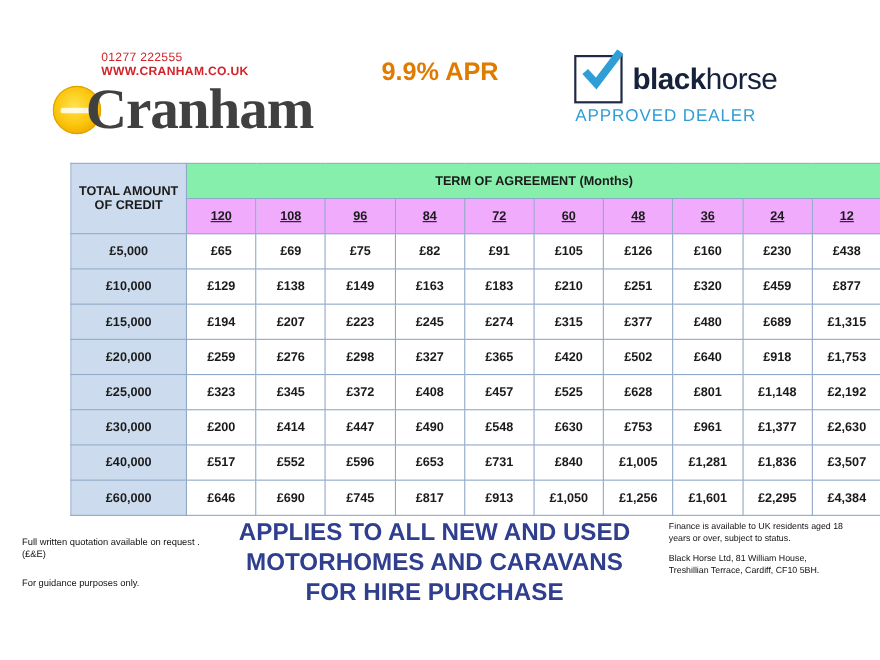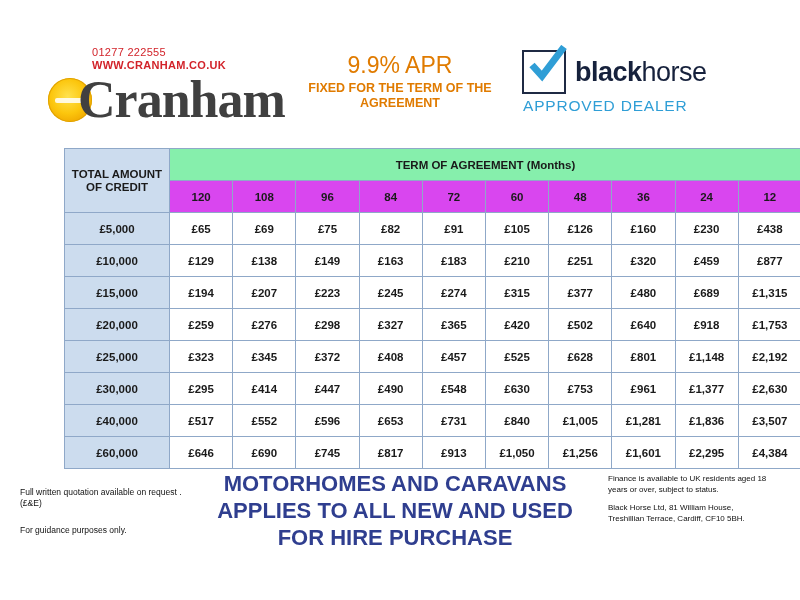--- a/index.html
+++ b/index.html
@@ -89,21 +89,21 @@
   .apr-block {
     position: absolute;
     left: 300px;
     top: 14px;
     width: 200px;
     text-align: center;
     color: #e07b00;
   }
   .apr-main {
     font-size: 23px;
-    font-weight: normal;
+    font-weight: bold;
     letter-spacing: 0px;
     line-height: 26px;
     text-align: center;
   }
   .apr-sub {
     font-size: 12.5px;
     font-weight: bold;
     line-height: 15px;
     margin-top: 3px;
   }
@@ -184,23 +184,24 @@
     font-weight: bold;
     vertical-align: middle;
   }
   .hdr-term-title {
     background: #86efac;
     font-size: 13.5px;
     font-weight: bold;
     height: 30px;
   }
   .hdr-month {
-    background: #d946ef;
+    background: #f0abfc;
     font-size: 11.5px;
     height: 24px;
+    text-decoration: underline;
   }
   .amt-cell {
     background: #ccdcee;
     font-size: 12.5px;
   }
   .val-cell {
     background: #ffffff;
     font-size: 11.5px;
   }
 
@@ -250,21 +251,20 @@
       <div class="cranham-phone">01277 222555</div>
       <div class="cranham-web">WWW.CRANHAM.CO.UK</div>
       <div class="cranham-logo-row">
         <div class="sun"></div>
         <div class="cranham-word">Cranham</div>
       </div>
     </div>
 
     <div class="apr-block">
       <div class="apr-main">9.9% APR</div>
-      <div class="apr-sub">FIXED FOR THE TERM OF THE AGREEMENT</div>
     </div>
 
     <div class="blackhorse-block">
       <div class="bh-row">
         <div class="bh-tickbox">
           <svg class="tick" viewBox="0 0 40 40">
             <path d="M4 20 L14 31 L36 2" fill="none" stroke="#2f9ed6" stroke-width="7" stroke-linecap="butt" stroke-linejoin="miter"></path>
           </svg>
         </div>
         <div class="bh-name"><span>black</span><span class="light">horse</span></div>
@@ -353,21 +353,21 @@
             <td class="val-cell">£408</td>
             <td class="val-cell">£457</td>
             <td class="val-cell">£525</td>
             <td class="val-cell">£628</td>
             <td class="val-cell">£801</td>
             <td class="val-cell">£1,148</td>
             <td class="val-cell">£2,192</td>
           </tr>
           <tr>
             <td class="amt-cell">£30,000</td>
-            <td class="val-cell">£295</td>
+            <td class="val-cell">£200</td>
             <td class="val-cell">£414</td>
             <td class="val-cell">£447</td>
             <td class="val-cell">£490</td>
             <td class="val-cell">£548</td>
             <td class="val-cell">£630</td>
             <td class="val-cell">£753</td>
             <td class="val-cell">£961</td>
             <td class="val-cell">£1,377</td>
             <td class="val-cell">£2,630</td>
           </tr>
@@ -400,22 +400,22 @@
         </tbody>
     </table>
   </div>
 
   <div class="footer-left">
     <p>Full written quotation available on request . (£&amp;E)</p>
     <p>For guidance purposes only.</p>
   </div>
 
   <div class="footer-center">
+    <div>APPLIES TO ALL NEW AND USED</div>
     <div>MOTORHOMES AND CARAVANS</div>
-    <div>APPLIES TO ALL NEW AND USED</div>
     <div>FOR HIRE PURCHASE</div>
   </div>
 
   <div class="footer-right">
     <p>Finance is available to UK residents aged 18 years or over, subject to status.</p>
     <p>Black Horse Ltd, 81 William House, Treshillian Terrace, Cardiff, CF10 5BH.</p>
   </div>
 
 </div>
 

